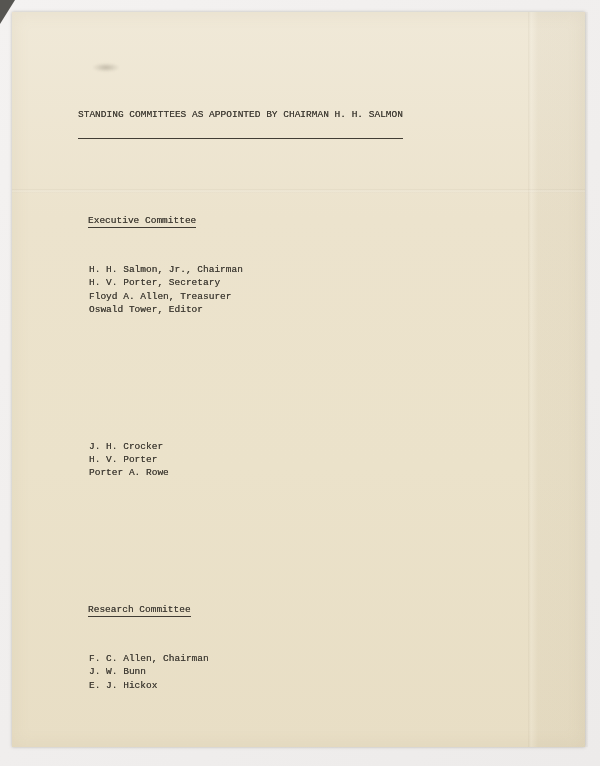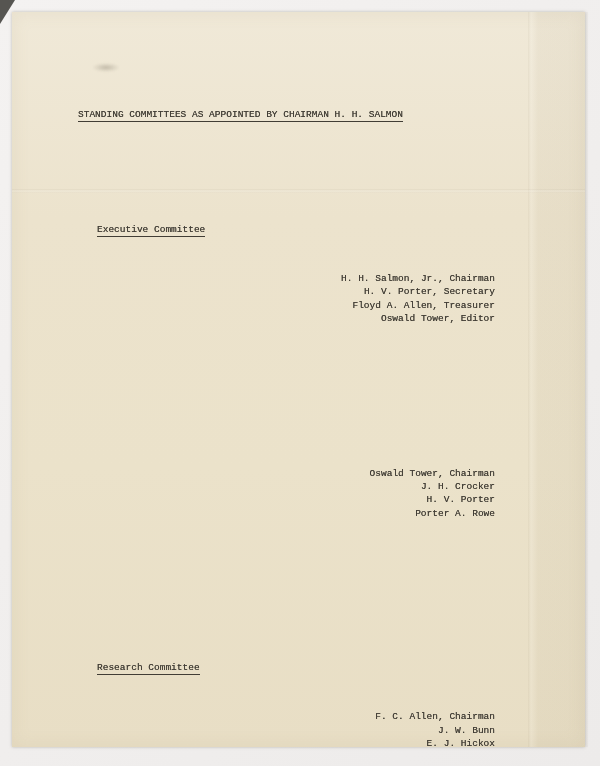--- a/index.html
+++ b/index.html
@@ -36,31 +36,31 @@
   .content{
     position:absolute;left:78px;top:0;width:430px;
     color:#413d35;font-size:9.5px;line-height:13.3px;
     text-shadow:0 0 0.6px rgba(65,61,53,0.85);
     white-space:pre;
   }
   .doc-title{
     margin:81px 0 0 0;
   }
   .doc-title span{
-    border-bottom:1px solid #413d35;padding-bottom:1px;
+    border-bottom:1px solid #413d35;padding-bottom:18px;
   }
-  .committee{margin:13px;}
+  .committee{margin:4px;}
   .committee-heading{
     margin:9px 0 0 6px;
   }
   .committee-heading span{
     border-bottom:1px solid #413d35;padding-bottom:1px;
   }
   .members{
-    list-style:none;margin:9.5px 0 13px 7px;padding:0;text-align:right;
+    list-style:none;margin:9.5px 0 13px 7px;padding:0;
   }
   .members li{height:13.3px;}
 </style>
 </head>
 <body>
 
 <div class="paper">
   <div class="crease-v"></div>
   <div class="crease-h"></div>
 </div>
@@ -69,21 +69,21 @@
 
 <div class="content">
   <p class="doc-title"><span>STANDING COMMITTEES AS APPOINTED BY CHAIRMAN H. H. SALMON</span></p>
   <div id="committees">
   <div class="committee">
     <p class="committee-heading"><span class="heading-text">Executive Committee</span></p>
     <ul class="members"><li>H. H. Salmon, Jr., Chairman</li><li>H. V. Porter, Secretary</li><li>Floyd A. Allen, Treasurer</li><li>Oswald Tower, Editor</li></ul>
   </div>
 
   <div class="committee">
-    <ul class="members"><li>Oswald Tower, Chairman</li><li>J. H. Crocker</li><li>H. V. Porter</li><li>Porter A. Rowe</li></ul>
+    <ul class="members"><li>J. H. Crocker</li><li>H. V. Porter</li><li>Porter A. Rowe</li></ul>
   </div>
 
   <div class="committee">
     <p class="committee-heading"><span class="heading-text">Research Committee</span></p>
     <ul class="members"><li>F. C. Allen, Chairman</li><li>J. W. Bunn</li><li>E. J. Hickox</li></ul>
   </div>
 
   
 
   

